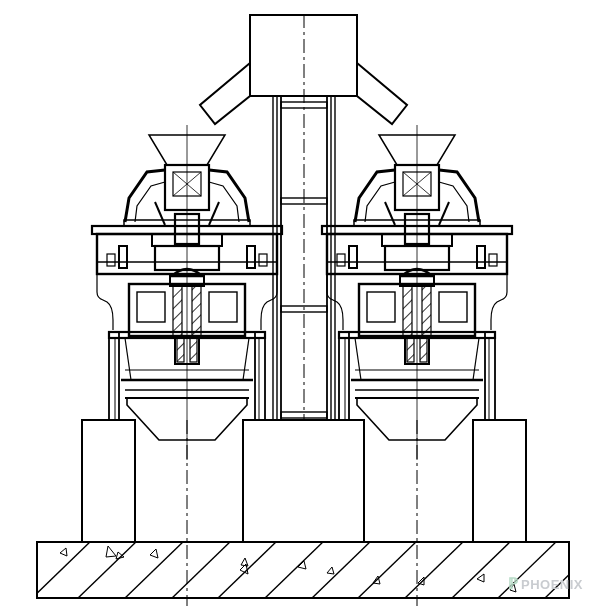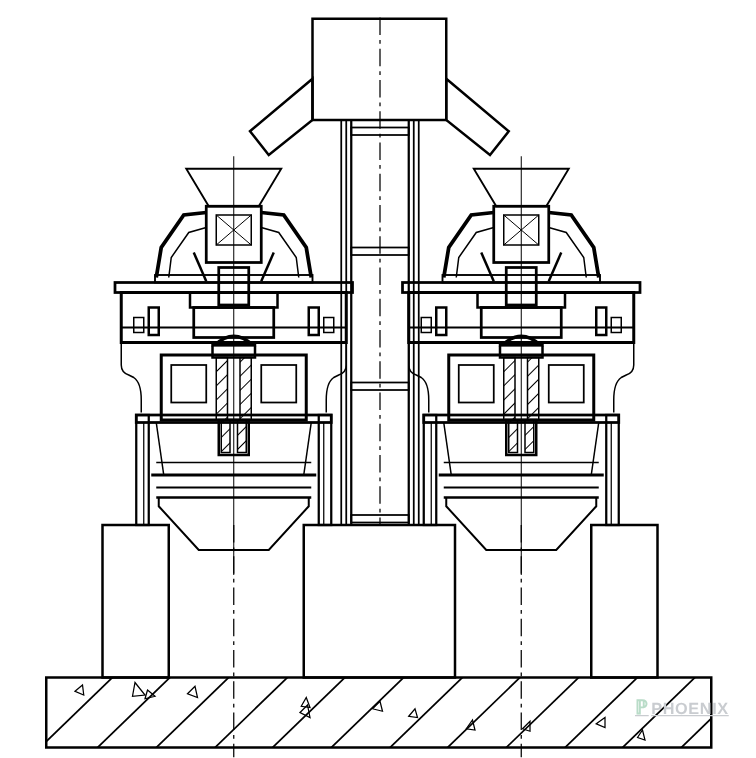--- a/index.html
+++ b/index.html
@@ -1,18 +1,18 @@
 <!DOCTYPE html>
 <html><head>
 <meta charset="utf-8">
 <style>
   html,body{margin:0;padding:0;background:#ffffff;}
   body{width:605px;height:606px;overflow:hidden;position:relative;font-family:"Liberation Sans",sans-serif;}
   #drawing{position:absolute;left:0;top:0;width:605px;height:606px;}
-  .wm{position:absolute;left:508px;top:554px;font:bold 13px "Liberation Sans",sans-serif;color:#c9ccd0;letter-spacing:0.5px;text-decoration:underline;}
+  .wm{position:absolute;left:508px;top:572px;font:bold 13px "Liberation Sans",sans-serif;color:#c9ccd0;letter-spacing:0.5px;}
   .wm .logo{color:#b9dcc8;font-size:16px;margin-right:2px;}
 </style>
 </head>
 <body>
 
 <svg id="drawing" viewBox="0 0 605 606" xmlns="http://www.w3.org/2000/svg">
   <defs>
     <pattern id="hatch" width="8" height="8" patternUnits="userSpaceOnUse" patternTransform="rotate(45)">
       <line x1="0" y1="0" x2="0" y2="8" stroke="#000" stroke-width="1.6"></line>
     </pattern>

